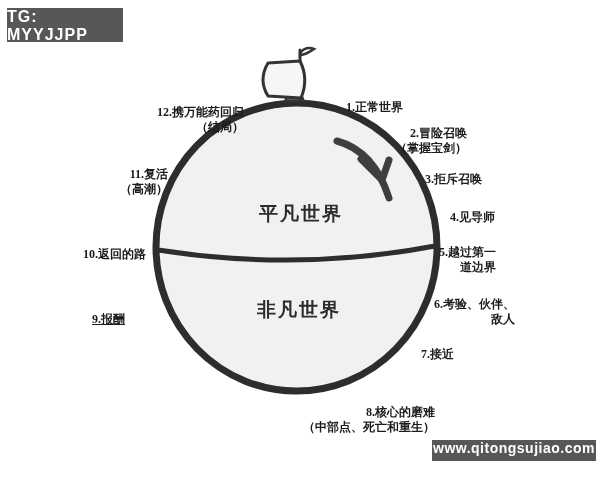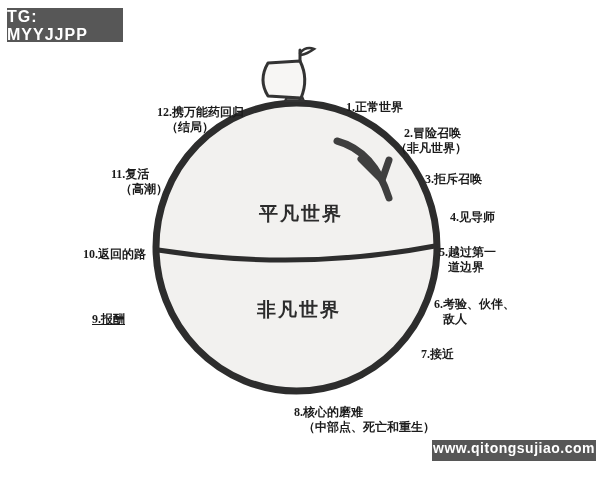--- a/index.html
+++ b/index.html
@@ -10,21 +10,21 @@
   .art{position:absolute;left:0;top:0;width:600px;height:480px;}
   .badge{
     position:absolute;background:#575757;color:#ffffff;
     font-family:"Liberation Sans","DejaVu Sans",sans-serif;font-weight:bold;
     display:flex;align-items:flex-start;justify-content:center;
   }
   .badge.tg{left:7px;top:8px;width:116px;height:34px;font-size:16px;letter-spacing:1px;}
   .badge.web{left:432px;top:440px;width:164px;height:21px;font-size:14px;letter-spacing:0.5px;}
   .stage{
     position:absolute;font-size:12px;line-height:15px;font-weight:bold;
-    color:#1b1b1b;white-space:nowrap;
+    color:#1b1b1b;white-space:nowrap;text-align:right;
   }
   .ind{padding-left:9px;}
   .st1{left:346px;top:100px;}
   .st2{left:395px;top:126px;}
   .st3{left:425px;top:172px;}
   .st4{left:450px;top:210px;}
   .st5{left:439px;top:245px;}
   .st6{left:434px;top:297px;}
   .st7{left:421px;top:347px;}
   .st8{left:294px;top:405px;}
@@ -72,21 +72,21 @@
   </div>
 
   <div class="world bottom">非凡世界</div>
   <div class="world top">平凡世界</div>
 
   <div class="stage st1">
     <div>1.正常世界</div>
   </div>
   <div class="stage st2">
     <div class="ind">2.冒险召唤</div>
-    <div>（非凡世界）</div>
+    <div>（掌握宝剑）</div>
   </div>
   <div class="stage st3">
     <div>3.拒斥召唤</div>
   </div>
   <div class="stage st4">
     <div>4.见导师</div>
   </div>
   <div class="stage st5">
     <div>5.越过第一</div>
     <div class="ind">道边界</div>

